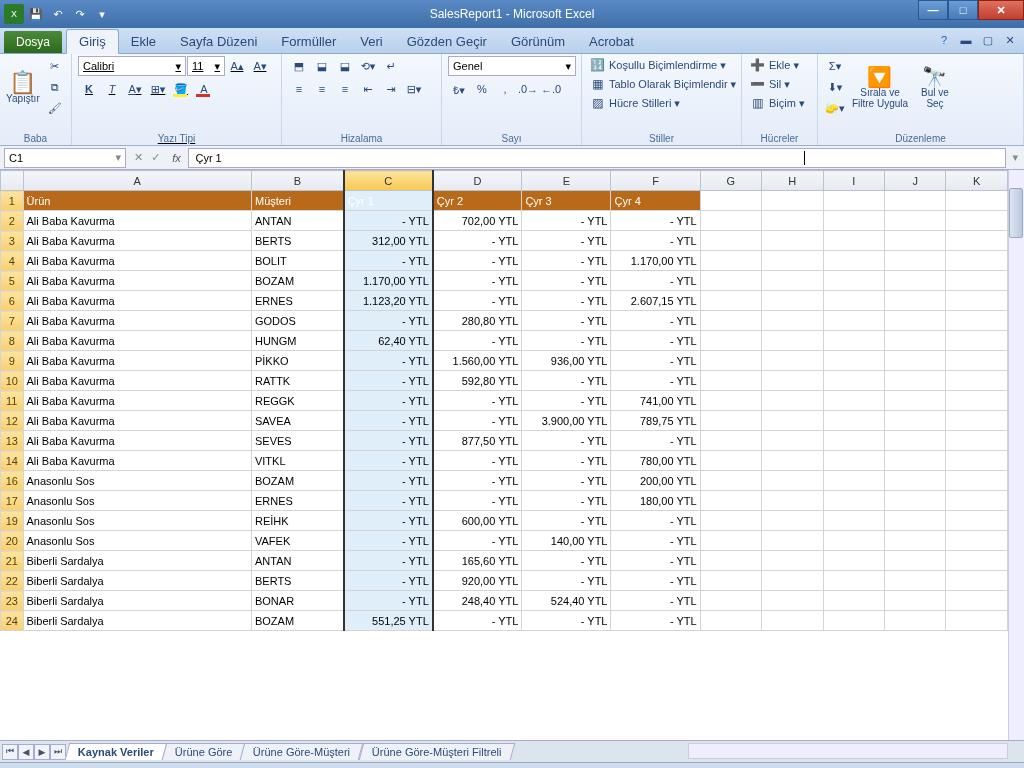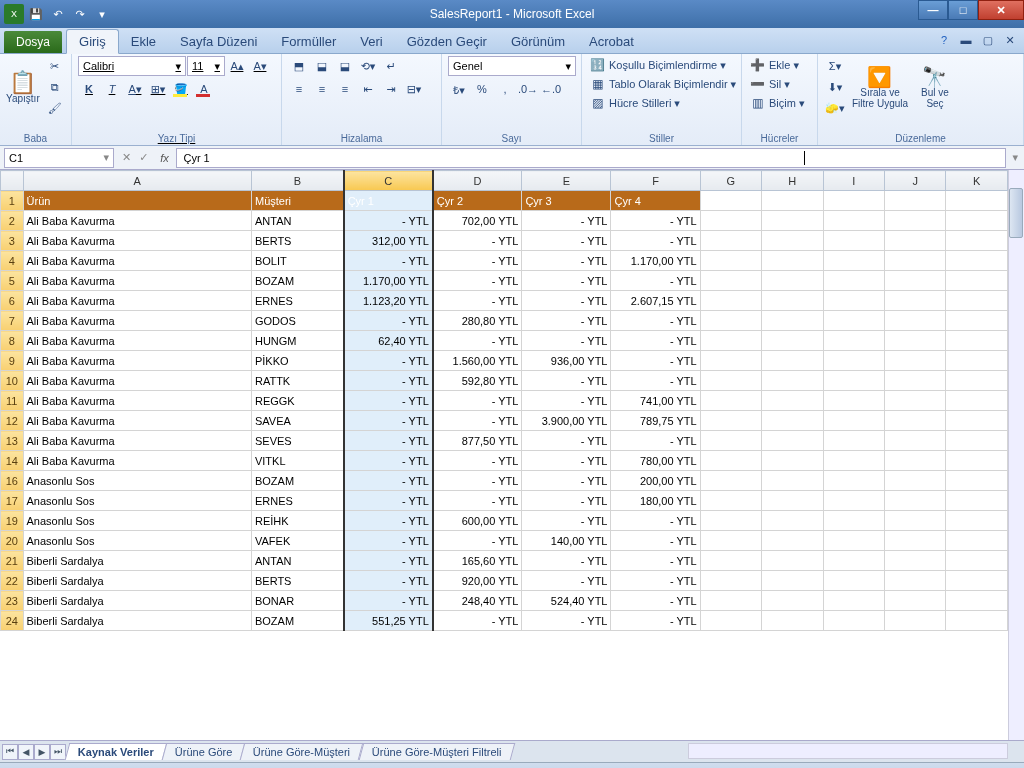--- a/index.html
+++ b/index.html
@@ -30,21 +30,21 @@
 .bigbtn { display:flex;flex-direction:column;align-items:center;justify-content:center;width:44px;height:66px;font-size:10px;color:#2a4a7a;gap:2px;}
 .smrow { display:flex;flex-direction:column;gap:1px;}
 .smbtn { width:22px;height:20px;display:flex;align-items:center;justify-content:center;color:#2a4a7a;border:1px solid transparent;}
 .combo { height:20px;border:1px solid #aac;background:#fff;display:flex;align-items:center;padding:0 4px;font-size:11px;}
 .hline { display:flex;gap:1px;}
 .txtbtn { display:flex;align-items:center;gap:3px;font-size:11px;color:#2a4a7a;padding:1px 2px;white-space:nowrap;}
 .ico { width:16px;height:16px;display:inline-flex;align-items:center;justify-content:center;font-size:12px;}
 
 
 .fbar { height: 24px; border-bottom: 1px solid #aac; display: flex; align-items: center; background: #eef2f8;}
-.namebox { width: 110px; height: 20px; border: 1px solid #aac; background: #fff; margin: 0 4px; padding: 0 4px; display:flex;align-items:center;}
+.namebox { width: 122px; height: 20px; border: 1px solid #aac; background: #fff; margin: 0 4px; padding: 0 4px; display:flex;align-items:center;}
 .fxlabel { width: 24px; text-align:center; font-style: italic; color:#555;}
 .fxinput { flex:1; height:20px; border:1px solid #aac; background:#fff; padding:0 6px; display:flex;align-items:center; position:relative;}
 .caret { position:absolute; right:200px; width:1px;height:14px;background:#000;}
 
 
 .gridwrap { position: relative; height: 570px; overflow:hidden; background:#fff;}
 table.sheet { border-collapse: collapse; width: 1008px; table-layout: fixed;}
 .sheet th, .sheet td { border: 1px solid #d4d4d4; height: 20px; padding: 0 3px; font-size: 11px; overflow:hidden; white-space:nowrap;}
 .colhdr th { background: linear-gradient(#f4f6f9,#e6eaef); text-align:center; font-weight:normal; color:#333; border-color:#b8c4d4;}
 .rowhdr { background: linear-gradient(#fce4a0,#f8d070); text-align:center; font-weight:normal; color:#5a4010; border-color:#d8b050; width:22px;}

